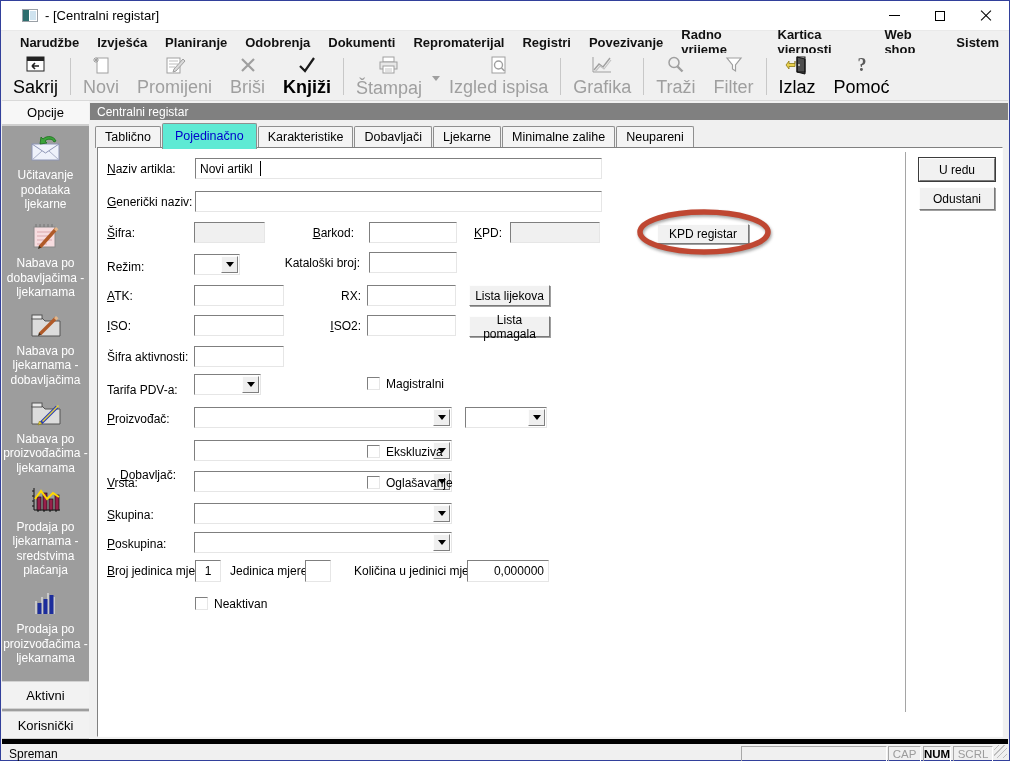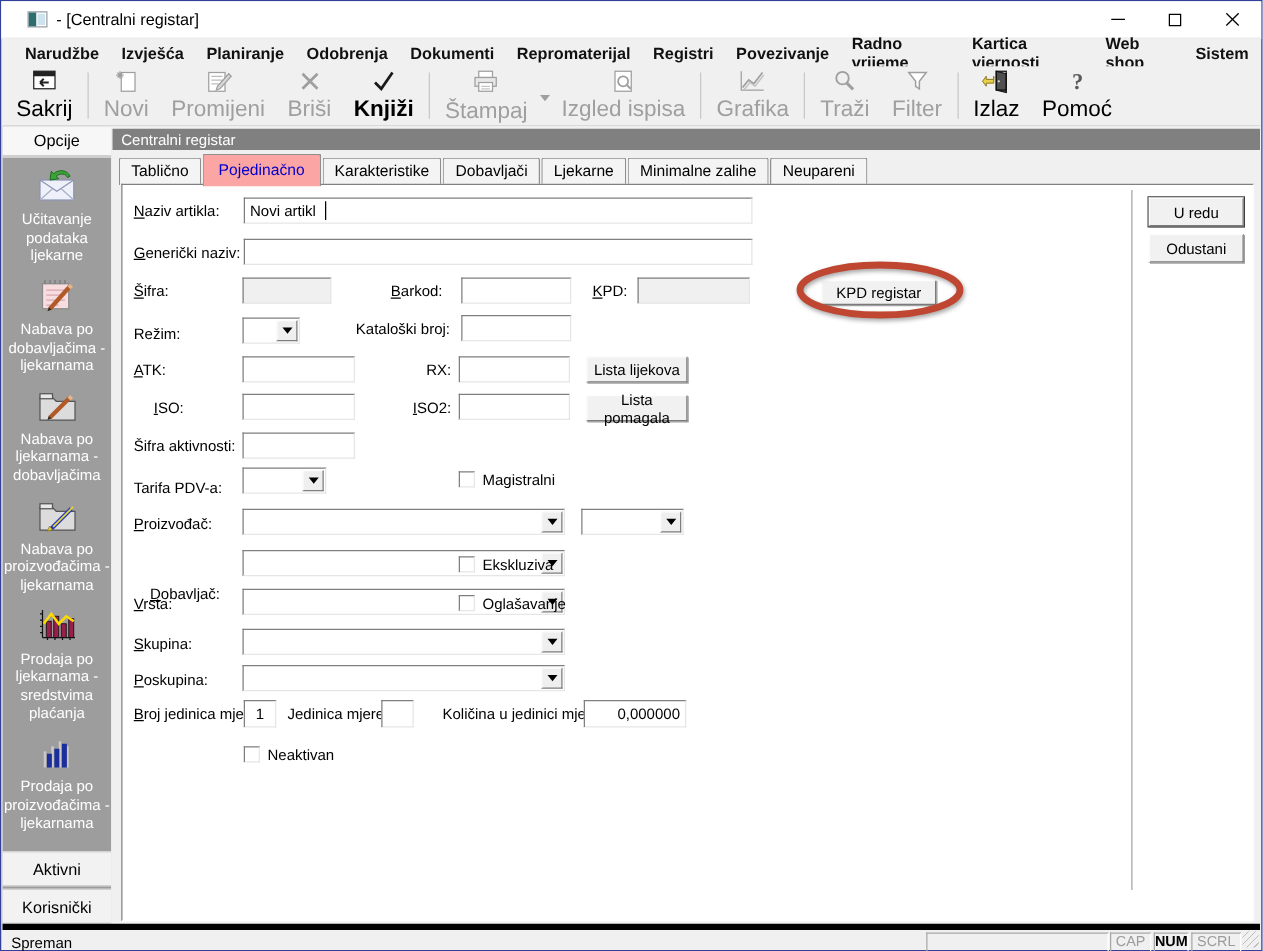--- a/index.html
+++ b/index.html
@@ -52,21 +52,21 @@
   .side-bottom-btn { height:28px; background:#f2f2f2; border:1px solid #d2d2d2; border-left:none; border-right:none;
                      display:flex; align-items:center; justify-content:center; font-size:13px; color:#000; margin-top:2px; }
 
   
   .main { position:absolute; left:88px; top:100px; right:1px; bottom:21px; background:#f0f0f0; }
   .main-header { position:absolute; left:1px; right:0; top:2px; height:17px; background:#808080;
                  color:#fff; font-size:12px; padding:2px 7px; }
   .tabs { position:absolute; left:6px; top:22px; height:25px; display:flex; align-items:flex-end; }
   .tab { position:relative; padding:3px 9px 4px; background:#f4f4f4; border:1px solid #8f8f8f; border-bottom:none;
          border-radius:2px 2px 0 0; margin-right:1px; font-size:12.5px; color:#000; z-index:1; }
-  .tab.active { background:#fca5a5; color:#0000cc; padding:5px 12px 6px; z-index:3; margin-bottom:-1px; }
+  .tab.active { background:#5eead4; color:#0000cc; padding:5px 12px 6px; z-index:3; margin-bottom:-1px; }
 
   .form-panel { position:absolute; left:8px; top:46px; width:906px; height:590px; background:#fff;
                 border:1px solid; border-color:#808080 #fdfdfd #fdfdfd #808080; z-index:2; }
 
   .flabel { position:absolute; font-size:12px; color:#000; white-space:nowrap; }
   .flabel.r { text-align:right; }
   .accel::first-letter { text-decoration:underline; }
 
   .field { position:absolute; height:21px; border:1px solid; border-color:#7f7f7f #e6e6e6 #e6e6e6 #7f7f7f;
            background:#fff; font-family:"Liberation Sans",sans-serif; font-size:12px; padding:0 4px; outline:none; }
@@ -390,21 +390,21 @@
         </div>
       <div class="flabel r" style="left:170px; top:108px; width:92px;">Kataloški broj:</div>
       <input class="field" style="left: 271px; top: 104px; width: 88px;" value="">
 
       <div class="flabel accel" style="left:9px; top:141px;">ATK:</div>
       <input class="field" style="left: 96px; top: 137px; width: 90px;" value="">
       <div class="flabel r" style="left:200px; top:141px; width:63px;">RX:</div>
       <input class="field" style="left: 269px; top: 137px; width: 89px;" value="">
       <button class="btn3d" style="left:371px; top:137px; width:81px; height:21px;">Lista lijekova</button>
 
-      <div class="flabel accel" style="left:9px; top:171px;margin-left:16px;">ISO:</div>
+      <div class="flabel accel" style="left:9px; top:171px;">ISO:</div>
       <input class="field" style="left: 96px; top: 167px; width: 90px;" value="">
       <div class="flabel accel r" style="left:200px; top:171px; width:63px;">ISO2:</div>
       <input class="field" style="left: 269px; top: 167px; width: 89px;" value="">
       <button class="btn3d" style="left:371px; top:168px; width:81px; height:21px;">Lista pomagala</button>
 
       <div class="flabel" style="left:9px; top:202px;">Šifra aktivnosti:</div>
       <input class="field" style="left: 96px; top: 198px; width: 90px;" value="">
 
       <div class="flabel" style="left:9px; top:235px;">Tarifa PDV-a:</div>
       <div class="combo" style="left:96px; top:226px; width:67px;">

